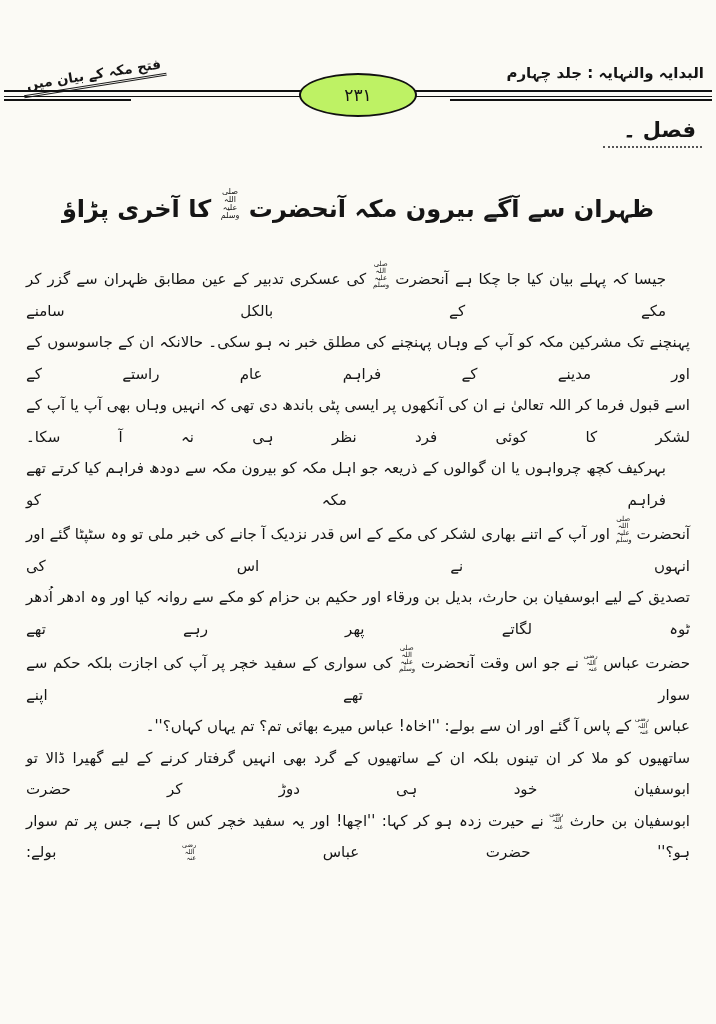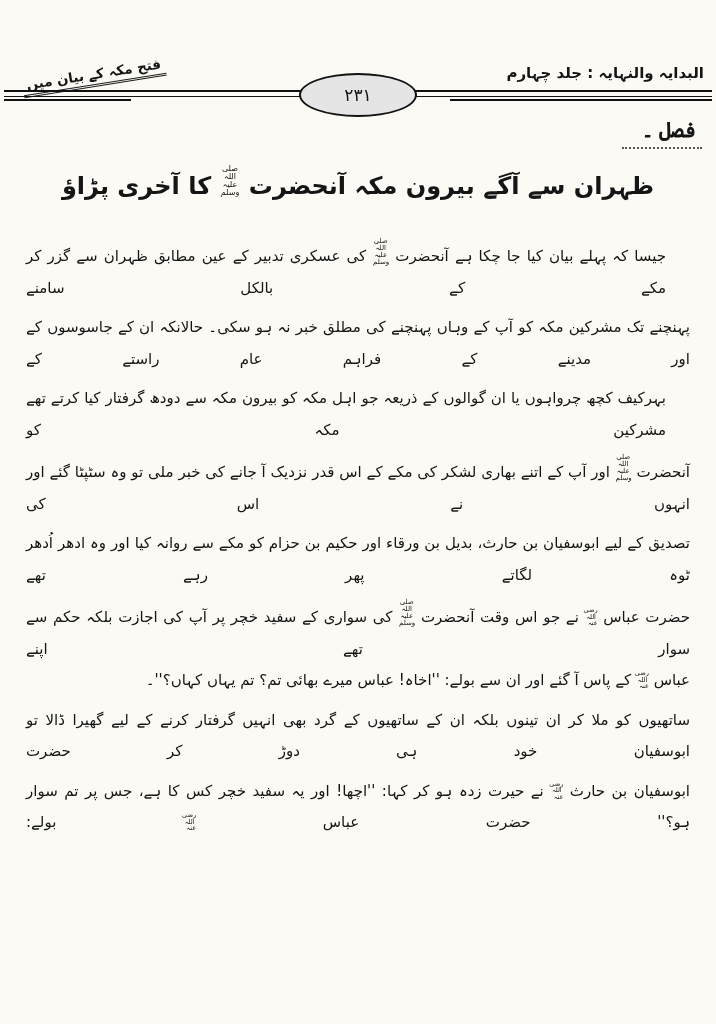--- a/index.html
+++ b/index.html
@@ -23,42 +23,42 @@
   }
   .rules {position:relative; margin:8px 4px 0 4px; height:14px;}
   .rule-main {border-top:2.5px solid #111; border-bottom:1.5px solid #111; height:4px;}
   .rule-left-extra {width:37%; border-top:2px solid #111; margin-top:2px;}
   .rules::after {
     content:""; position:absolute; left:0; top:9px; width:18%;
     border-top:2px solid #111;
   }
   .page-num-oval {
     position:absolute; top:-17px; left:50%; transform:translateX(-50%);
-    width:114px; height:40px; background:#e5e5e5;
+    width:114px; height:40px; background:#bef264;
     border:2px solid #111; border-radius:50%;
     display:flex; align-items:center; justify-content:center;
     font-size:17px; letter-spacing:2px;
   }
   
   .fasl {padding:14px 14px 0 0;}
   .fasl-label {
     display:inline-block; font-weight:bold; font-size:21px;
-    border-bottom:2px dotted #555; padding:0 6px 4px 20px;font-family:Liberation Serif, serif;
+    border-bottom:2px dotted #555; padding:0 6px 4px 20px;
   }
   .main-title {
     text-align:center; font-size:24px; font-weight:bold;
-    margin-top:16px; letter-spacing:0.5px;
+    margin-top:40px; letter-spacing:0.5px;
   }
   
   .body-text {margin-top:38px; padding:0 26px; font-size:15px;}
   .line {
     line-height:31.5px;
     text-align:justify; text-align-last:right;
   }
-  .line.fill {text-align-last:justify;margin-top:8px;}
+  .line.fill {text-align-last:justify;}
   .line.indent {padding-right:24px;}
   
   .hon {
     display:inline-block; font-size:7px; line-height:1; width:17px;
     vertical-align:-3px; text-align:center; white-space:normal; font-weight:normal;
   }
   .hon-ra {font-size:6.5px; width:13px;}
   .main-title .hon {font-size:8px; width:21px; vertical-align:-1px;}
 </style>
 </head>
@@ -84,23 +84,24 @@
   <div class="fasl">
     <span class="fasl-label">فصل ۔</span>
   </div>
 
   <div class="main-title">ظہران سے آگے بیرون مکہ آنحضرت <span class="hon hon-saw">صلی اللہ علیہ وسلم</span> کا آخری پڑاؤ</div>
 
   <div class="body-text" id="body-text">
       <div class="para">
         <div class="line fill indent">جیسا کہ پہلے بیان کیا جا چکا ہے آنحضرت <span class="hon hon-saw">صلی اللہ علیہ وسلم</span> کی عسکری تدبیر کے عین مطابق ظہران سے گزر کر مکے کے بالکل سامنے</div>
         <div class="line fill">پہنچنے تک مشرکین مکہ کو آپ کے وہاں پہنچنے کی مطلق خبر نہ ہو سکی۔ حالانکہ ان کے جاسوسوں کے اور مدینے کے فراہم عام راستے کے</div>
+        <div class="line fill">اسے قبول فرما کر اللہ تعالیٰ نے ان کی آنکھوں پر ایسی پٹی باندھ دی تھی کہ انہیں وہاں بھی آپ یا آپ کے لشکر کا کوئی فرد نظر ہی نہ آ سکا۔</div>
       </div>
       <div class="para">
-        <div class="line fill indent">بہرکیف کچھ چرواہوں یا ان گوالوں کے ذریعہ جو اہل مکہ کو بیرون مکہ سے دودھ گرفتار کیا کرتے تھے مشرکین مکہ کو</div>
+        <div class="line fill indent">بہرکیف کچھ چرواہوں یا ان گوالوں کے ذریعہ جو اہل مکہ کو بیرون مکہ سے دودھ فراہم کیا کرتے تھے فراہم مکہ کو</div>
         <div class="line fill">آنحضرت <span class="hon hon-saw">صلی اللہ علیہ وسلم</span> اور آپ کے اتنے بھاری لشکر کی مکے کے اس قدر نزدیک آ جانے کی خبر ملی تو وہ سٹپٹا گئے اور انہوں نے اس کی</div>
         <div class="line fill">تصدیق کے لیے ابوسفیان بن حارث، بدیل بن ورقاء اور حکیم بن حزام کو مکے سے روانہ کیا اور وہ ادھر اُدھر ٹوہ لگاتے پھر رہے تھے</div>
         <div class="line fill">حضرت عباس <span class="hon hon-ra">رضی اللہ عنہ</span> نے جو اس وقت آنحضرت <span class="hon hon-saw">صلی اللہ علیہ وسلم</span> کی سواری کے سفید خچر پر آپ کی اجازت بلکہ حکم سے سوار تھے اپنے</div>
         <div class="line">عباس <span class="hon hon-ra">رضی اللہ عنہ</span> کے پاس آ گئے اور ان سے بولے: ''اخاہ! عباس میرے بھائی تم؟ تم یہاں کہاں؟''۔</div>
         <div class="line fill">ساتھیوں کو ملا کر ان تینوں بلکہ ان کے ساتھیوں کے گرد بھی انہیں گرفتار کرنے کے لیے گھیرا ڈالا تو ابوسفیان خود ہی دوڑ کر حضرت</div>
       </div>
       <div class="para">
         <div class="line fill">ابوسفیان بن حارث <span class="hon hon-ra">رضی اللہ عنہ</span> نے حیرت زدہ ہو کر کہا: ''اچھا! اور یہ سفید خچر کس کا ہے، جس پر تم سوار ہو؟'' حضرت عباس <span class="hon hon-ra">رضی اللہ عنہ</span> بولے:</div>
       </div>
     </div>

